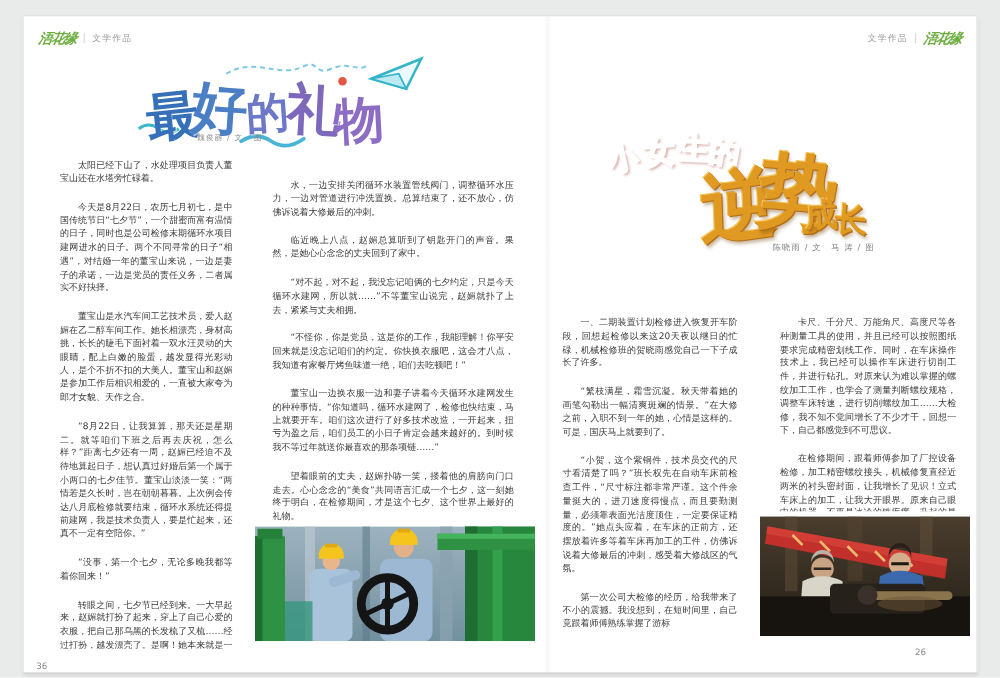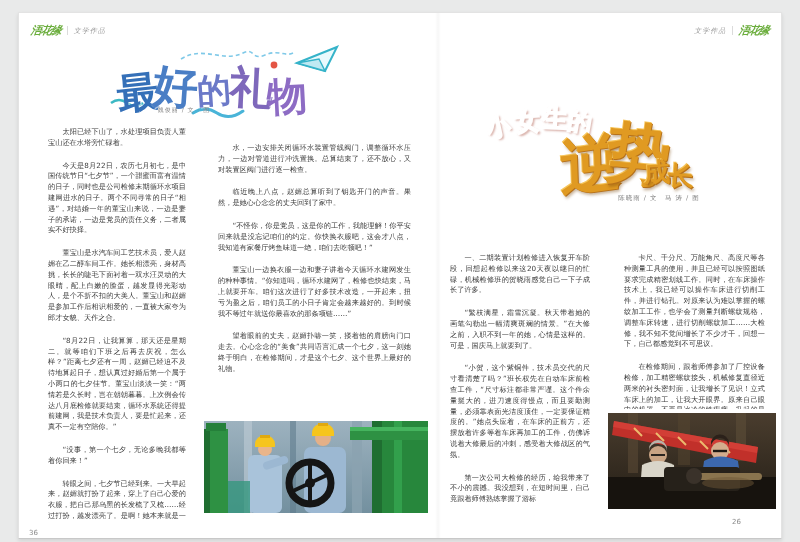--- a/index.html
+++ b/index.html
@@ -22,21 +22,21 @@
   
   .hdr { position:absolute; top:10px; display:flex; align-items:center; gap:5px; }
   .hdr-left { left:12px; }
   .hdr-right { right:12px; }
   .logo-script {
     font-size:11px; font-weight:bold; font-style:italic; color:#6cae3e;
     transform:skewX(-8deg); letter-spacing:-1px;
     font-family:"DejaVu Serif", serif;
   }
   .hdr-div { color:#cccccc; font-size:8px; }
-  .hdr-section { font-size:7px; color:#9a9a9a; letter-spacing:1px;font-style:italic; }
+  .hdr-section { font-size:7px; color:#9a9a9a; letter-spacing:1px; }
   
   .col {
     position:absolute; overflow:hidden;
     font-size:7.2px; line-height:10.8px; color:#3b3b3b;
     text-align:justify;
   }
   .col p { text-indent:2em; margin:12px; }
   
   .ltitle { position:absolute; left:74px; top:28px; width:270px; height:92px; }
   .ltitle .ch {
@@ -107,22 +107,23 @@
   <div class="col" style="left:17px;top:102px;width:162px;height:404px">
       <p>太阳已经下山了，水处理项目负责人董宝山还在水塔旁忙碌着。</p>
       <p>今天是8月22日，农历七月初七，是中国传统节日“七夕节”，一个甜蜜而富有温情的日子，同时也是公司检修末期循环水项目建网进水的日子。两个不同寻常的日子“相遇”，对结婚一年的董宝山来说，一边是妻子的承诺，一边是党员的责任义务，二者属实不好抉择。</p>
       <p>董宝山是水汽车间工艺技术员，爱人赵媚在乙二醇车间工作。她长相漂亮，身材高挑，长长的睫毛下面衬着一双水汪灵动的大眼睛，配上白嫩的脸蛋，越发显得光彩动人，是个不折不扣的大美人。董宝山和赵媚是参加工作后相识相爱的，一直被大家夸为郎才女貌、天作之合。</p>
       <p>“8月22日，让我算算，那天还是星期二。就等咱们下班之后再去庆祝，怎么样？”距离七夕还有一周，赵媚已经迫不及待地算起日子，想认真过好婚后第一个属于小两口的七夕佳节。董宝山淡淡一笑：“两情若是久长时，岂在朝朝暮暮。上次例会传达八月底检修就要结束，循环水系统还得提前建网，我是技术负责人，要是忙起来，还真不一定有空陪你。”</p>
       <p>“没事，第一个七夕，无论多晚我都等着你回来！”</p>
       <p>转眼之间，七夕节已经到来。一大早起来，赵媚就打扮了起来，穿上了自己心爱的衣服，把自己那乌黑的长发梳了又梳……经过打扮，越发漂亮了。是啊！她本来就是一个大美人。</p>
       <p>赵媚很想给丈夫一个惊喜，更期待丈夫按时下班一块儿出门庆祝，最好再送给自己一束真爱的鲜花。心里愈发期待，愈发觉得时间难熬，只能心中暗暗期待着。</p>
     </div>
   <div class="col" style="left:187px;top:118px;width:217px;height:286px">
-      <p>水，一边安排关闭循环水装置管线阀门，调整循环水压力，一边对管道进行冲洗置换。总算结束了，还不放心，又对装置区阀门进行逐一检查。</p>
+      <p>水，一边安排关闭循环水装置管线阀门，调整循环水压力，一边对管道进行冲洗置换。总算结束了，还不放心，仿佛诉说着大修最后的冲刺。</p>
       <p>临近晚上八点，赵媚总算听到了钥匙开门的声音。果然，是她心心念念的丈夫回到了家中。</p>
+      <p>“对不起，对不起，我没忘记咱俩的七夕约定，只是今天循环水建网，所以就……”不等董宝山说完，赵媚就扑了上去，紧紧与丈夫相拥。</p>
       <p>“不怪你，你是党员，这是你的工作，我能理解！你平安回来就是没忘记咱们的约定。你快换衣服吧，这会才八点，我知道有家餐厅烤鱼味道一绝，咱们去吃顿吧！”</p>
       <p>董宝山一边换衣服一边和妻子讲着今天循环水建网发生的种种事情。“你知道吗，循环水建网了，检修也快结束，马上就要开车。咱们这次进行了好多技术改造，一开起来，扭亏为盈之后，咱们员工的小日子肯定会越来越好的。到时候我不等过年就送你最喜欢的那条项链……”</p>
       <p>望着眼前的丈夫，赵媚扑哧一笑，搂着他的肩膀向门口走去。心心念念的“美食”共同语言汇成一个七夕，这一刻她终于明白，在检修期间，才是这个七夕、这个世界上最好的礼物。</p>
     </div>
 
   <div class="photo" style="left:185px;top:408px;width:224px;height:92px">
     <svg width="224" height="92" viewBox="0 0 224 92">
       <defs>
         <linearGradient id="lpbg" x1="0" y1="0" x2="0" y2="1">
           <stop offset="0" stop-color="#9db2bf"></stop>

